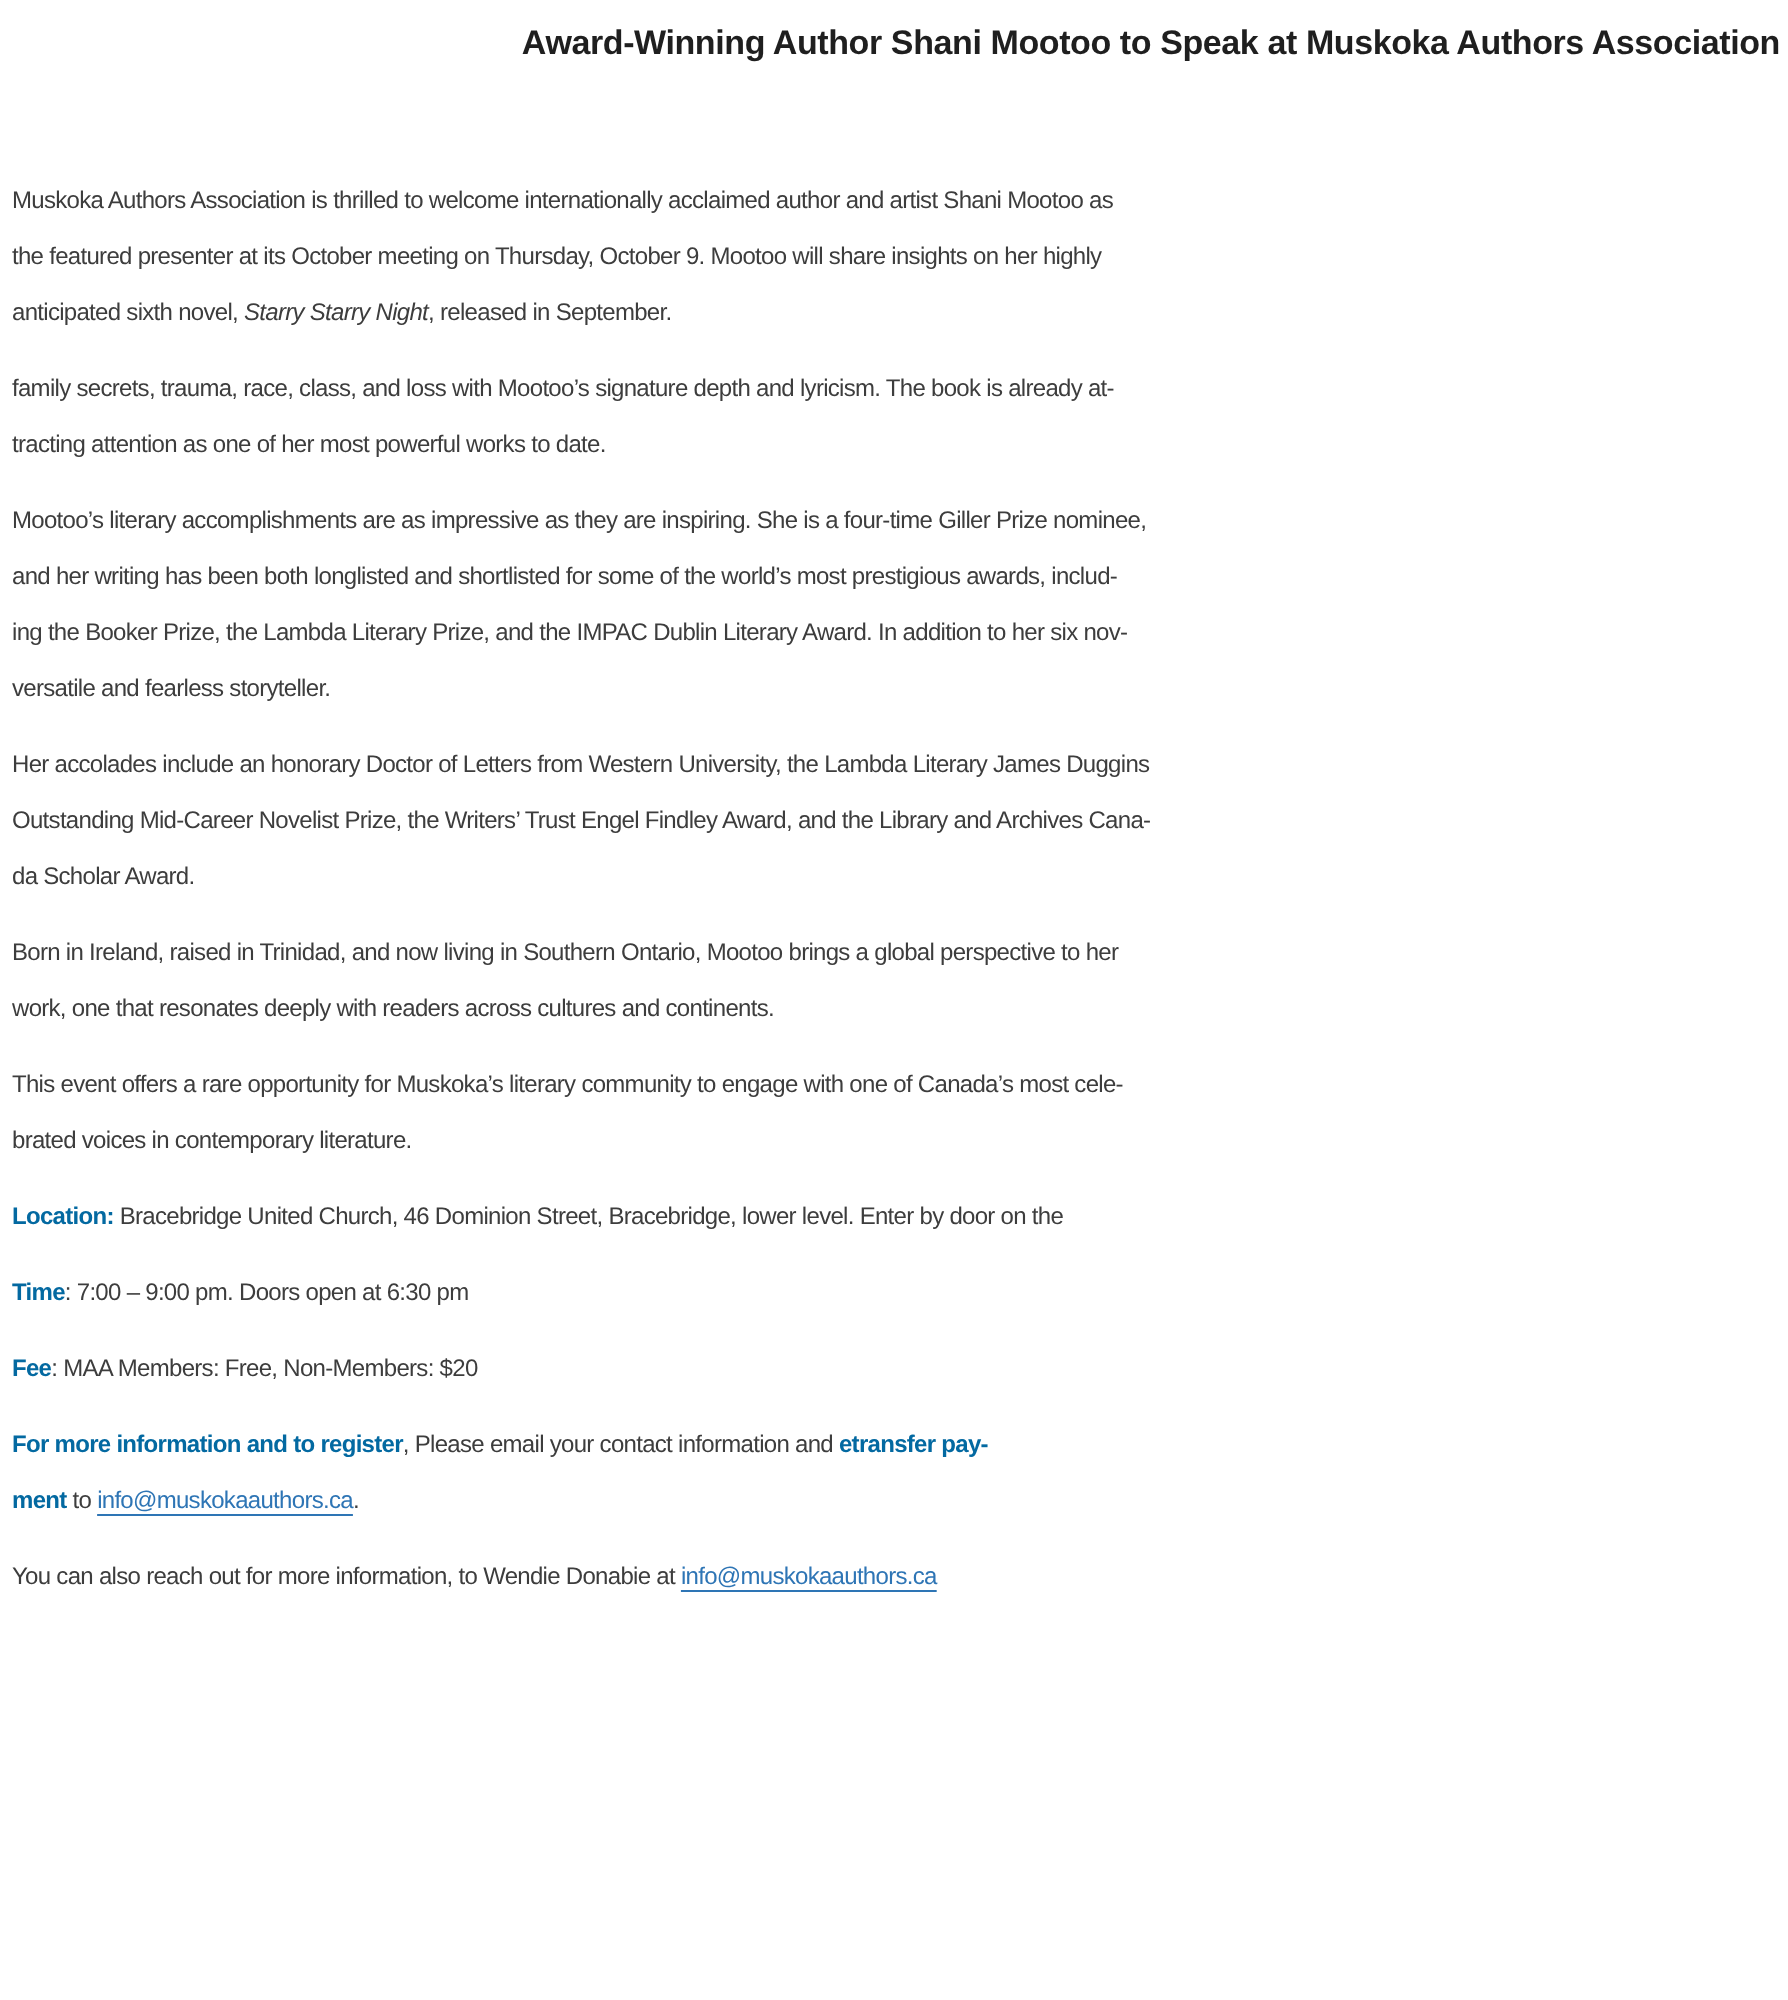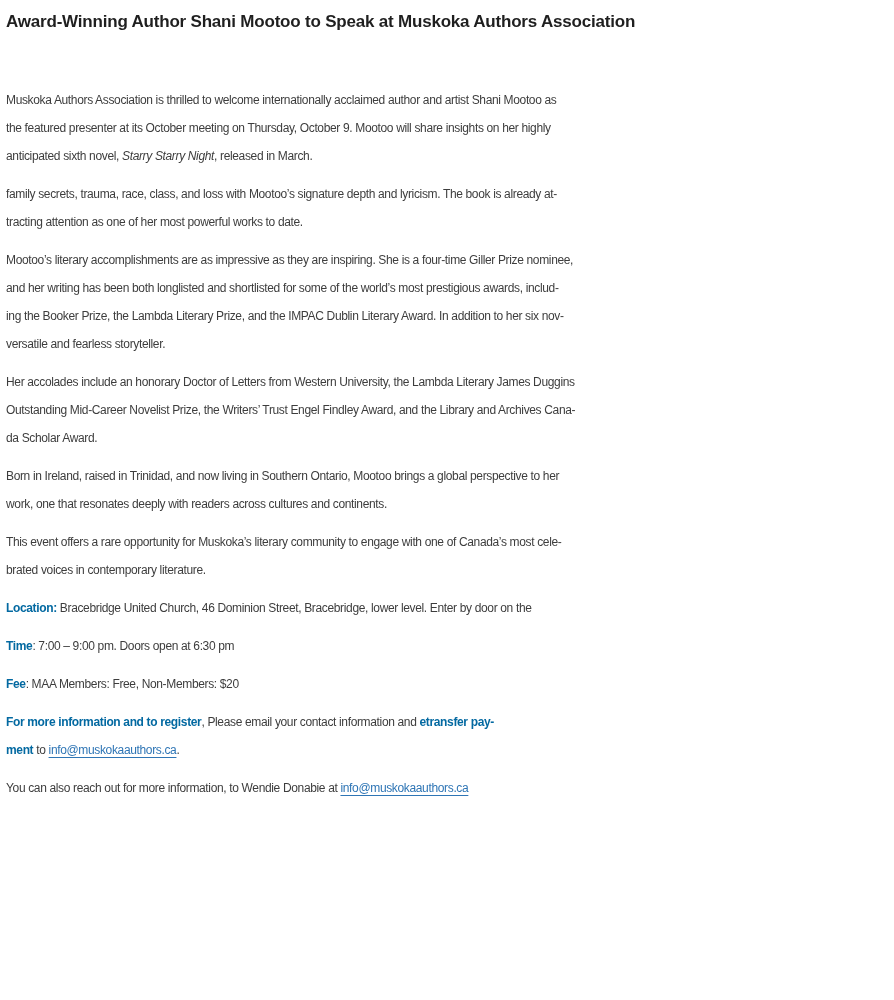--- a/index.html
+++ b/index.html
@@ -25,21 +25,21 @@
     height: 1000px;
     box-sizing: border-box;
     padding: 0 4px 0 6px;
     background: var(--bg);
   }
   .doc-title {
     font-size: 17px;
     line-height: 24px;
     font-weight: 700;
     letter-spacing: -0.2px;
-    text-align: left;
+    text-align: right;
     color: var(--title);
     margin: 10px 0 52px 0;
   }
   .para {
     margin: 0 0 10px 0;
   }
   .line {
     white-space: pre;
     font-size: 12px;
     line-height: 28px;
@@ -57,21 +57,21 @@
 </style>
 </head>
 <body>
 
 <div class="page">
   <h1 class="doc-title">Award-Winning Author Shani Mootoo to Speak at Muskoka Authors Association</h1>
   <main>
       <div class="para">
         <div class="line"><span>Muskoka Authors Association is thrilled to welcome internationally acclaimed author and artist Shani Mootoo as</span></div>
         <div class="line"><span>the featured presenter at its October meeting on Thursday, October 9. Mootoo will share insights on her highly</span></div>
-        <div class="line"><span>anticipated sixth novel, </span><span class="i">Starry Starry Night</span><span>, released in March.</span></div>
+        <div class="line"><span>anticipated sixth novel, </span><span class="i">Starry Starry Night</span><span>, released in September.</span></div>
       </div>
       <div class="para">
         <div class="line"><span>family secrets, trauma, race, class, and loss with Mootoo’s signature depth and lyricism. The book is already at-</span></div>
         <div class="line"><span>tracting attention as one of her most powerful works to date.</span></div>
       </div>
       <div class="para">
         <div class="line"><span>Mootoo’s literary accomplishments are as impressive as they are inspiring. She is a four-time Giller Prize nominee,</span></div>
         <div class="line"><span>and her writing has been both longlisted and shortlisted for some of the world’s most prestigious awards, includ-</span></div>
         <div class="line"><span>ing the Booker Prize, the Lambda Literary Prize, and the IMPAC Dublin Literary Award. In addition to her six nov-</span></div>
         <div class="line"><span>versatile and fearless storyteller.</span></div>

